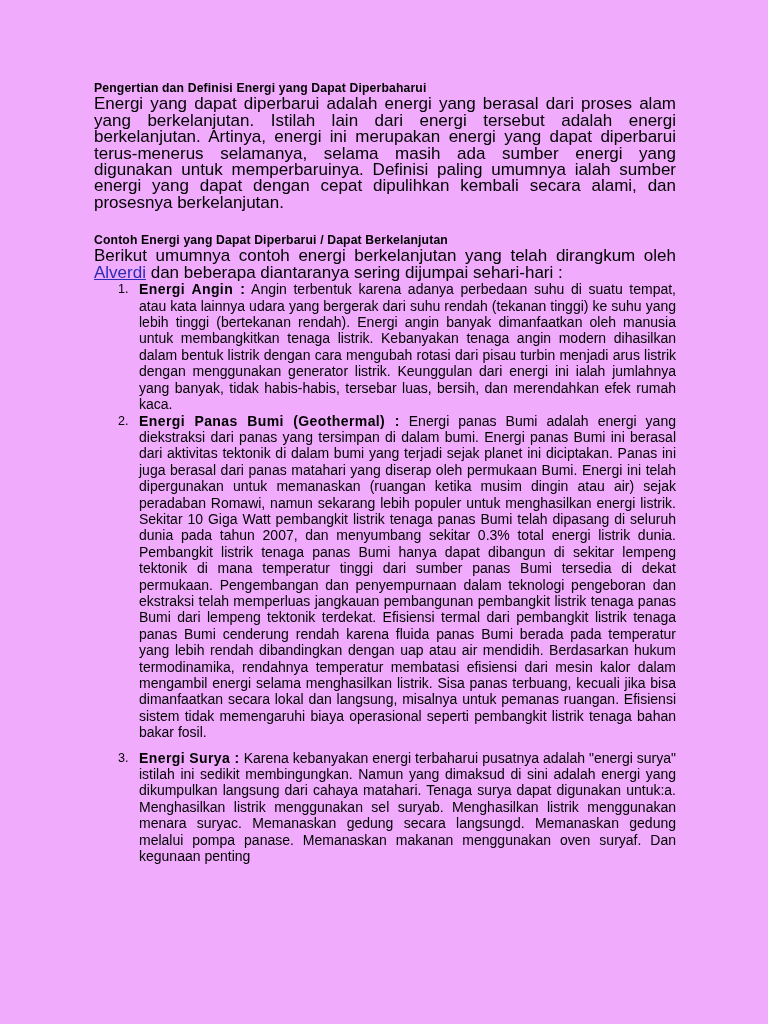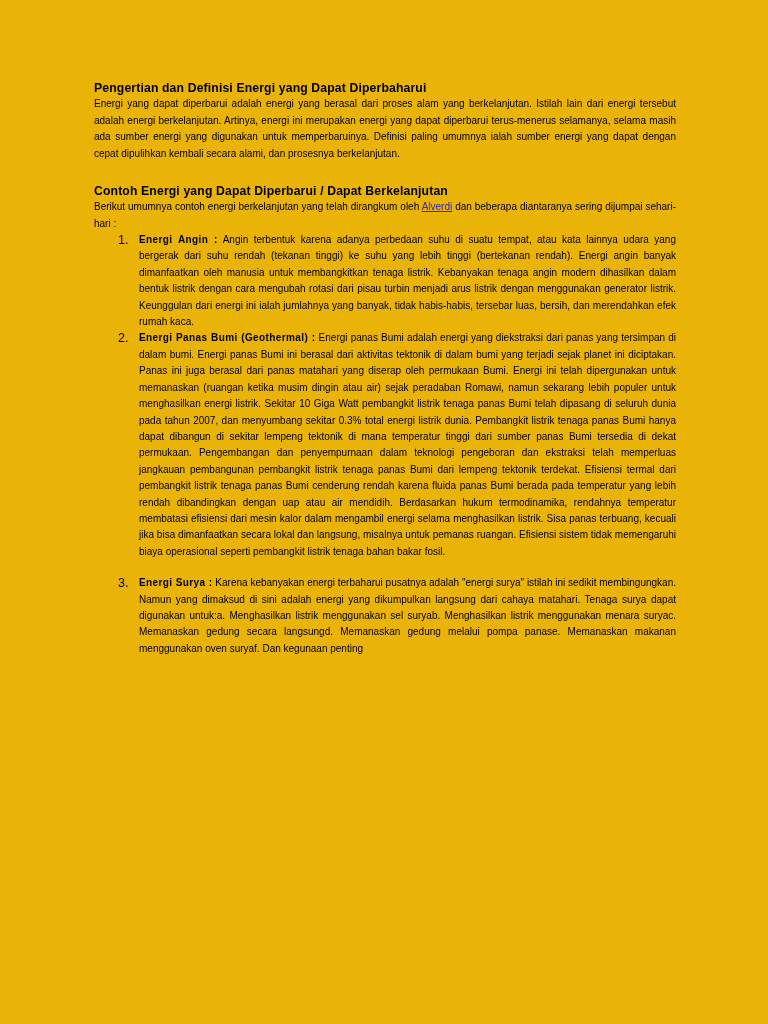--- a/index.html
+++ b/index.html
@@ -12,65 +12,65 @@
     height: 1024px;
     overflow: hidden;
     font-family: "Liberation Sans", sans-serif;
     color: #000000;
     -webkit-font-smoothing: none;
   }
   .page {
     position: relative;
     width: 768px;
     height: 1024px;
-    background: #eab308;
+    background: #f0abfc;
     box-sizing: border-box;
     padding: 80px 92px 0 94px;
   }
   .doc-body {
     width: 582px;
   }
   h2.section-heading {
     font-size: 12.2px;
     font-weight: bold;
     line-height: 16.3px;
     margin: 0;
     padding: 0;
     letter-spacing: 0.15px;
     text-align: left;
   }
   p.para {
-    font-size: 10px;
+    font-size: 17px;
     line-height: 16.4px;
     margin: 0;
     padding: 0;
     text-align: justify;
     text-justify: inter-word;
   }
   .spacer-block {
     height: 21px;
   }
   ol.energy-list {
     margin: 0;
     padding: 0;
     list-style: none;
     counter-reset: energyitem;
   }
   ol.energy-list > li {
     position: relative;
     counter-increment: energyitem;
     padding-left: 45px;
-    font-size: 10px;
+    font-size: 14px;
     line-height: 16.4px;
     text-align: justify;
     text-justify: inter-word;
     margin: 0;
   }
   ol.energy-list > li.gap-before {
-    margin-top: 15px;
+    margin-top: 9px;
   }
   ol.energy-list > li::before {
     content: counter(energyitem) ".";
     position: absolute;
     left: 24px;
     top: 0;
     width: 20px;
     text-align: left;
     font-size: 12.6px;
     line-height: 16.4px;

